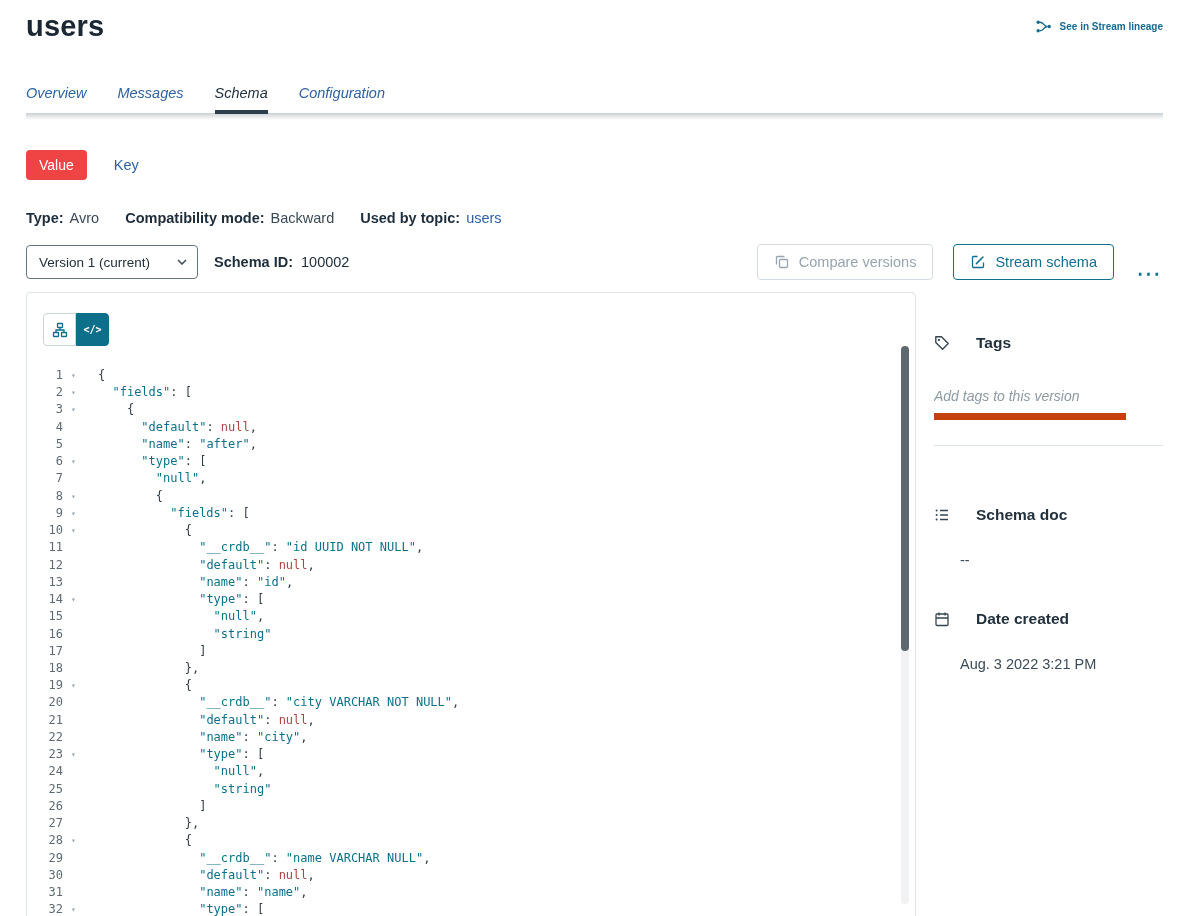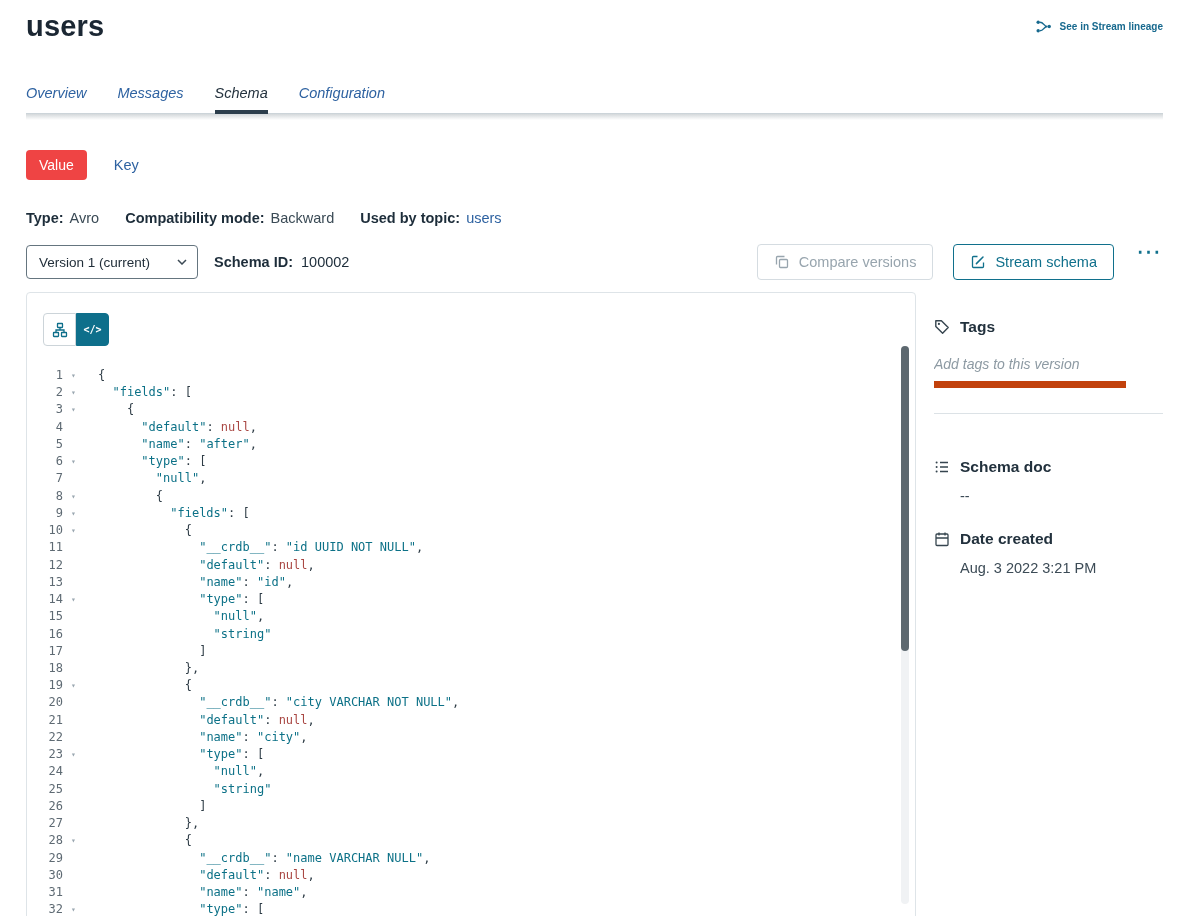--- a/index.html
+++ b/index.html
@@ -32,21 +32,21 @@
   .meta-row { margin-top:30px; font-size:14.5px; display:flex; align-items:center; }
   .meta-row .lbl { font-weight:700; color:#1d2d3a; margin-right:6px; }
   .meta-row .val { color:#3a4a55; margin-right:26px; }
   .meta-row .val.link { color:#2e62a1; cursor:pointer; }
 
   
   .controls-row { margin-top:18px; display:flex; align-items:center; }
   .version-select { width:172px; height:34px; border:1px solid #65757f; border-radius:4px; display:flex; align-items:center; justify-content:space-between; padding:0 10px 0 12px; font-size:13.5px; color:#222f3a; cursor:pointer; background:#fff; }
   .schema-id { margin-left:16px; font-size:14.5px; }
   .schema-id .lbl { font-weight:700; margin-right:4px; }
-  .right-controls { margin-left:auto; display:flex; align-items:flex-start; gap:20px; }
+  .right-controls { margin-left:auto; display:flex; align-items:flex-end; gap:20px; }
   .btn { display:inline-flex; align-items:center; gap:9px; height:36px; padding:0 16px; border-radius:4px; font-size:14.5px; background:#fff; cursor:pointer; font-family:inherit; }
   .btn-compare { border:1px solid #d5dce1; color:#98a5ae; }
   .btn-evolve { border:1px solid #10708c; color:#10708c; font-weight:500; }
   .more-btn { color:#10708c; font-size:25px; line-height:14px; background:none; border:none; cursor:pointer; padding:0 2px; }
 
   
   .main { display:flex; margin-top:12px; gap:18px; align-items:flex-start; }
   .editor-panel { position:relative; width:890px; height:640px; border:1px solid #dee4e8; border-radius:4px; background:#fff; padding-top:20px; overflow:hidden; flex:none; }
   .view-toggle { display:inline-flex; margin-left:16px; }
   .vt-btn { width:33px; height:33px; border:1px solid #ccd4d9; background:#fff; display:flex; align-items:center; justify-content:center; cursor:pointer; padding:0; }
@@ -63,21 +63,21 @@
   .tk-k { color:#0c7187; }
   .tk-s { color:#0c7187; }
   .tk-u { color:#a94743; }
 
   .scrollbar { position:absolute; top:53px; right:6px; width:8px; height:558px; background:#f0f2f4; border-radius:4px; }
   .scrollbar .thumb { width:8px; height:305px; background:#5d686f; border-radius:4px; }
 
   
   .sidebar { flex:1; padding-top:26px; }
   .sb-head { display:flex; align-items:center; gap:10px; color:#22313d; }
-  .sb-head h3 { margin:0; font-size:15.5px; font-weight:700; }
+  .sb-head h3 { margin:16px; font-size:15.5px; font-weight:700; }
   .sb-head svg { display:block; color:#36454f; }
   .tags-input { display:block; margin-top:18px; width:192px; border:none; border-bottom:7px solid #c2410c; padding:2px 0 9px; font-size:14px; color:#22313d; outline:none; background:transparent; font-family:inherit;font-style:italic; }
   .tags-input::placeholder { color:#8d9aa3; }
   .sb-divider { margin-top:25px; border-top:1px solid #dce2e6; }
   .sb-section.doc { margin-top:44px; }
   .sb-section.date { margin-top:26px; }
   .sb-value { margin-left:26px; margin-top:12px; font-size:14.5px; color:#3c4b56; }
 </style>
 </head>
 <body>

